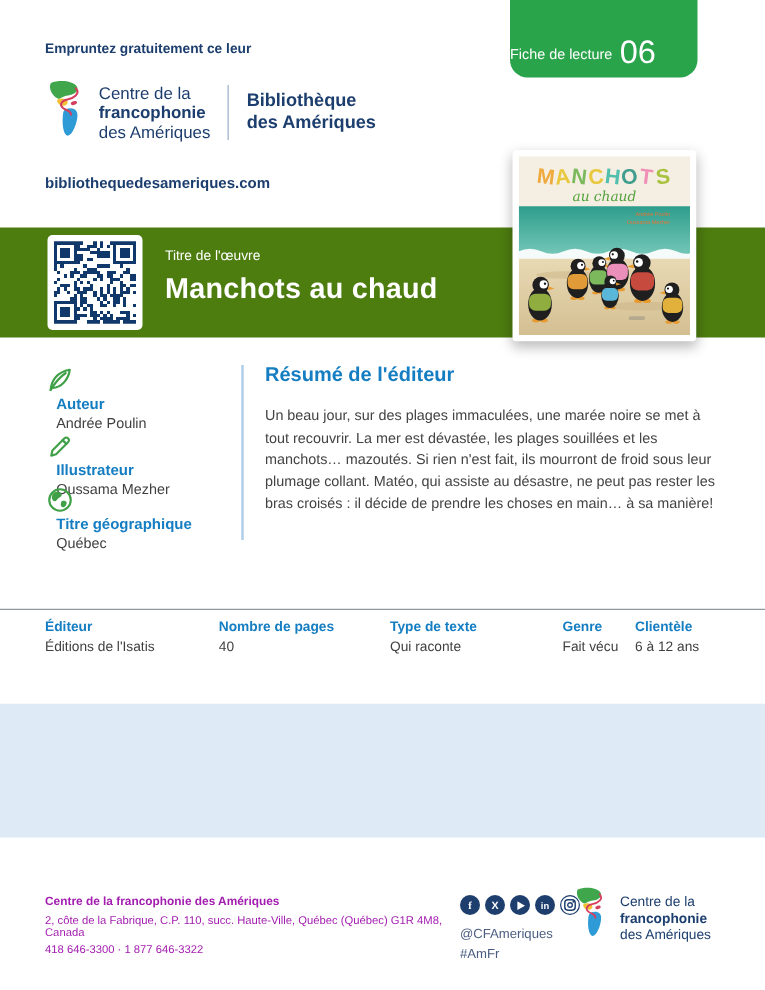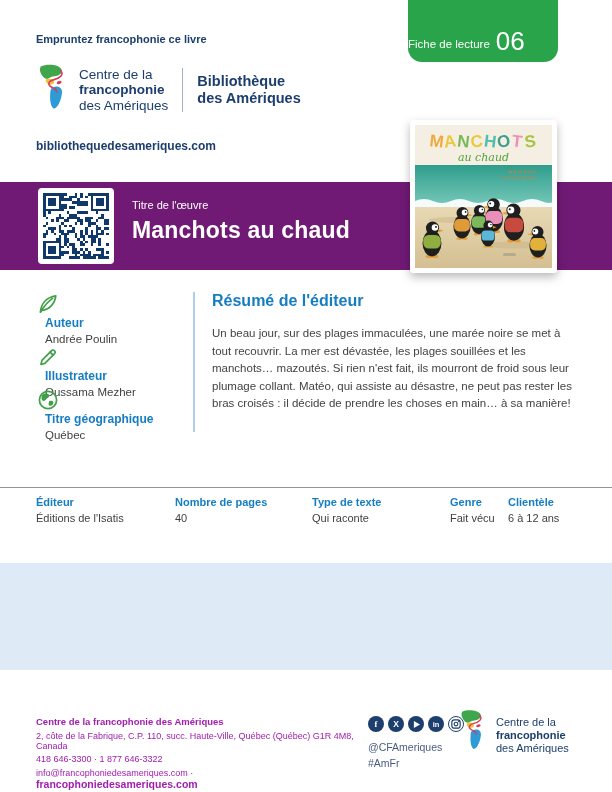--- a/index.html
+++ b/index.html
@@ -20,21 +20,21 @@
   .logo-row{left:36px;top:63px;display:flex;align-items:center;}
   .americas-icon{width:34px;height:54px;flex:0 0 auto;}
   .americas-icon svg{width:100%;height:100%;}
   .org-text{margin-left:9px;font-size:13.5px;line-height:15.5px;color:#1c3e6e;}
   .org-text .b{font-weight:bold;}
   .logo-divider{width:1px;height:44px;background:#9db1c7;margin:0 14px;}
   .lib-text{font-size:14.5px;line-height:17px;font-weight:bold;color:#1c3e6e;}
   .site-url{left:36px;top:139px;font-size:12px;font-weight:bold;color:#1c3e6e;}
 
   
-  .banner{left:0;top:182px;width:612px;height:88px;background:#701a75;}
+  .banner{left:0;top:182px;width:612px;height:88px;background:#4d7c0f;}
   .qr-tile{position:absolute;left:38px;top:6px;width:76px;height:76px;background:#fff;
            border-radius:4px;padding:5px;}
   .banner-text{position:absolute;left:132px;top:17px;color:#fff;}
   .banner-label{font-size:11px;}
   .banner-title{font-size:23px;font-weight:bold;margin-top:6px;letter-spacing:.2px;}
 
   
   .cover{left:410px;top:120px;width:147px;height:153px;background:#fff;border-radius:3px;
          padding:5px;box-shadow:0 4px 10px rgba(0,0,0,.28);}
   .cover svg{width:137px;height:143px;display:block;}
@@ -78,21 +78,21 @@
   .footer-logo{left:458px;top:709px;display:flex;}
   .footer-logo .americas-icon{width:30px;height:47px;}
   .flogo-text{margin-left:8px;margin-top:7px;font-size:11px;line-height:13px;color:#1c3e6e;}
   .flogo-text .b{font-weight:bold;}
 </style>
 </head>
 <body>
 
 <div class="page">
 
-  <div class="abs top-note">Empruntez francophonie ce livre</div>
+  <div class="abs top-note">Empruntez gratuitement ce leur</div>
 
   <div class="abs badge">
     <span class="lbl">Fiche de lecture</span>
     <span class="num">06</span>
   </div>
 
   <div class="abs logo-row">
     <span class="americas-icon"><svg viewBox="0 0 36 56">
  <path d="M5 3 C12 0 24 1 27 6 C29 9.5 25 13 19.5 13.5 C14 14 13 17.5 10 15.8 C6.5 13.8 2.5 7.5 5 3 Z" fill="#3fa64c"></path>
  <path d="M10.5 17 C13.5 15.3 18 16.3 19 18.5 C20 21 17 22.8 14.3 22.2 C11.7 21.6 9.5 19 10.5 17 Z" fill="#f2c234"></path>
@@ -604,25 +604,20 @@
   <div class="abs section-box">
     
     
     
   </div>
 
   <div class="abs footer-left">
     <div class="f-l1">Centre de la francophonie des Amériques</div>
     <div class="f-l">2, côte de la Fabrique, C.P. 110, succ. Haute-Ville, Québec (Québec)  G1R 4M8, Canada</div>
     <div class="f-l">418 646-3300 · 1 877 646-3322</div>
-    <div class="f-l">
-      <span>info@francophoniedesameriques.com</span>
-      <span>·</span>
-      <span class="f-site">francophoniedesameriques.com</span>
-    </div>
   </div>
 
   <div class="abs social">
     <div class="soc-row">
       <span class="soc" style="font-family:'Liberation Serif',serif;">f</span>
       <span class="soc">X</span>
       <span class="soc">
         <svg width="7" height="7" viewBox="0 0 8 8">
             <polygon points="1,0 8,4 1,8" fill="#fff"></polygon>
           </svg>

